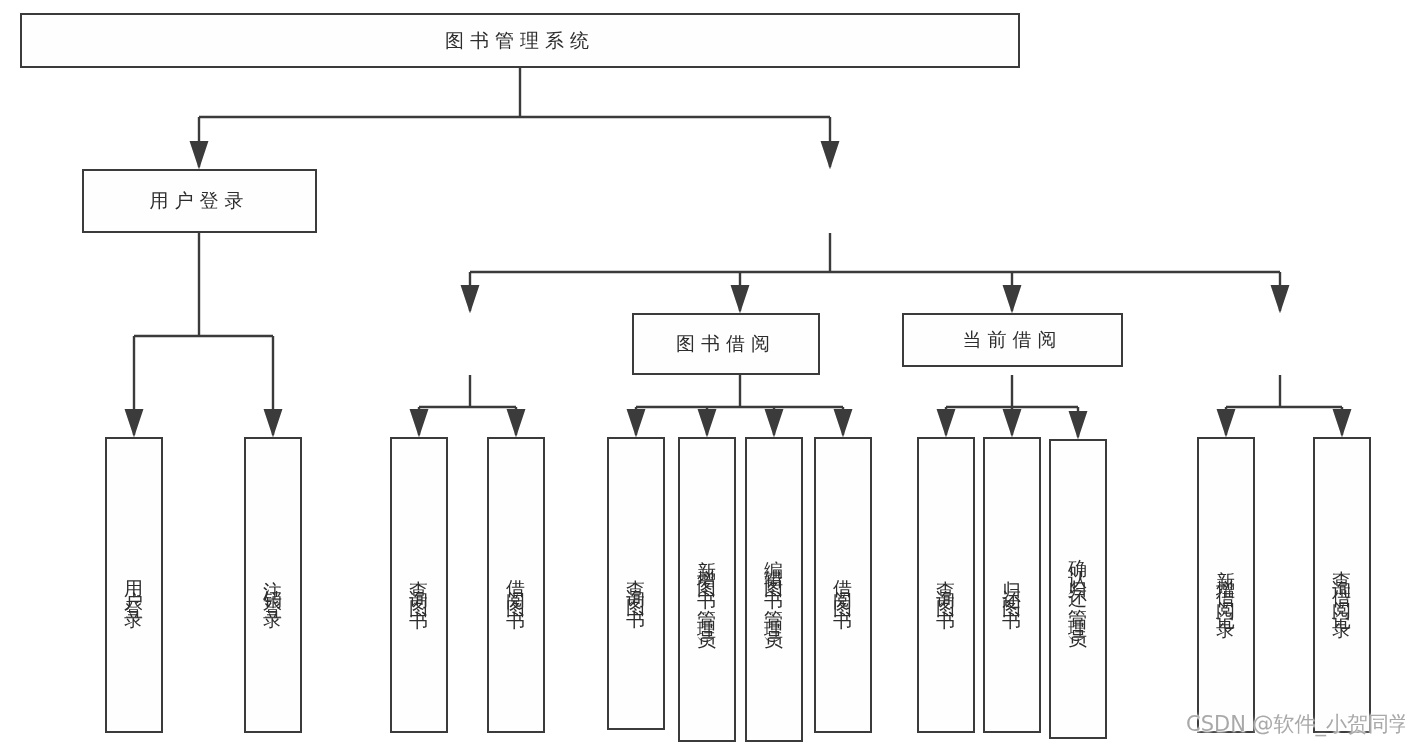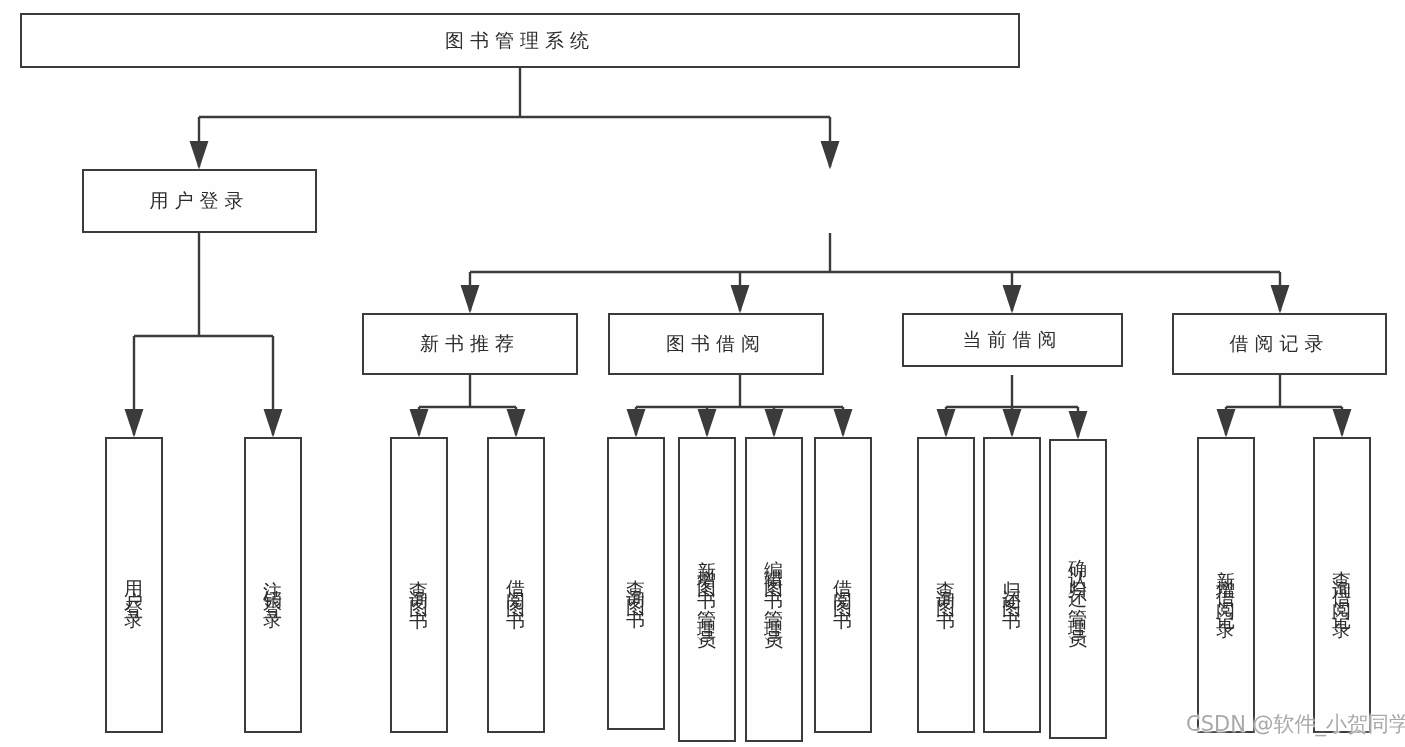--- a/index.html
+++ b/index.html
@@ -91,31 +91,25 @@
   </svg>
 
   <div class="node hbox" style="left:20px;top:13px;width:1000px;height:55px">
     <span class="label">图书管理系统</span>
   </div>
 
   <div class="node hbox" style="left:82px;top:169px;width:235px;height:64px">
     <span class="label">用户登录</span>
   </div>
 
-  <div class="node hbox" style="left:362px;top:313px;width:216px;height:62px">
-    <span class="label">新书推荐</span>
-  </div>
-  <div class="node hbox" style="left:608px;top:313px;width:216px;height:62px">
+  <div class="node hbox" style="left:632px;top:313px;width:188px;height:62px">
     <span class="label">图书借阅</span>
   </div>
   <div class="node hbox" style="left:902px;top:313px;width:221px;height:54px">
     <span class="label">当前借阅</span>
-  </div>
-  <div class="node hbox" style="left:1172px;top:313px;width:215px;height:62px">
-    <span class="label">借阅记录</span>
   </div>
 
   <div class="node vbox" style="left:105px;top:437px;width:58px;height:296px">
     <span class="label">用户登录</span>
   </div>
   <div class="node vbox" style="left:244px;top:437px;width:58px;height:296px">
     <span class="label">注销登录</span>
   </div>
 
   <div class="node vbox" style="left:390px;top:437px;width:58px;height:296px">

